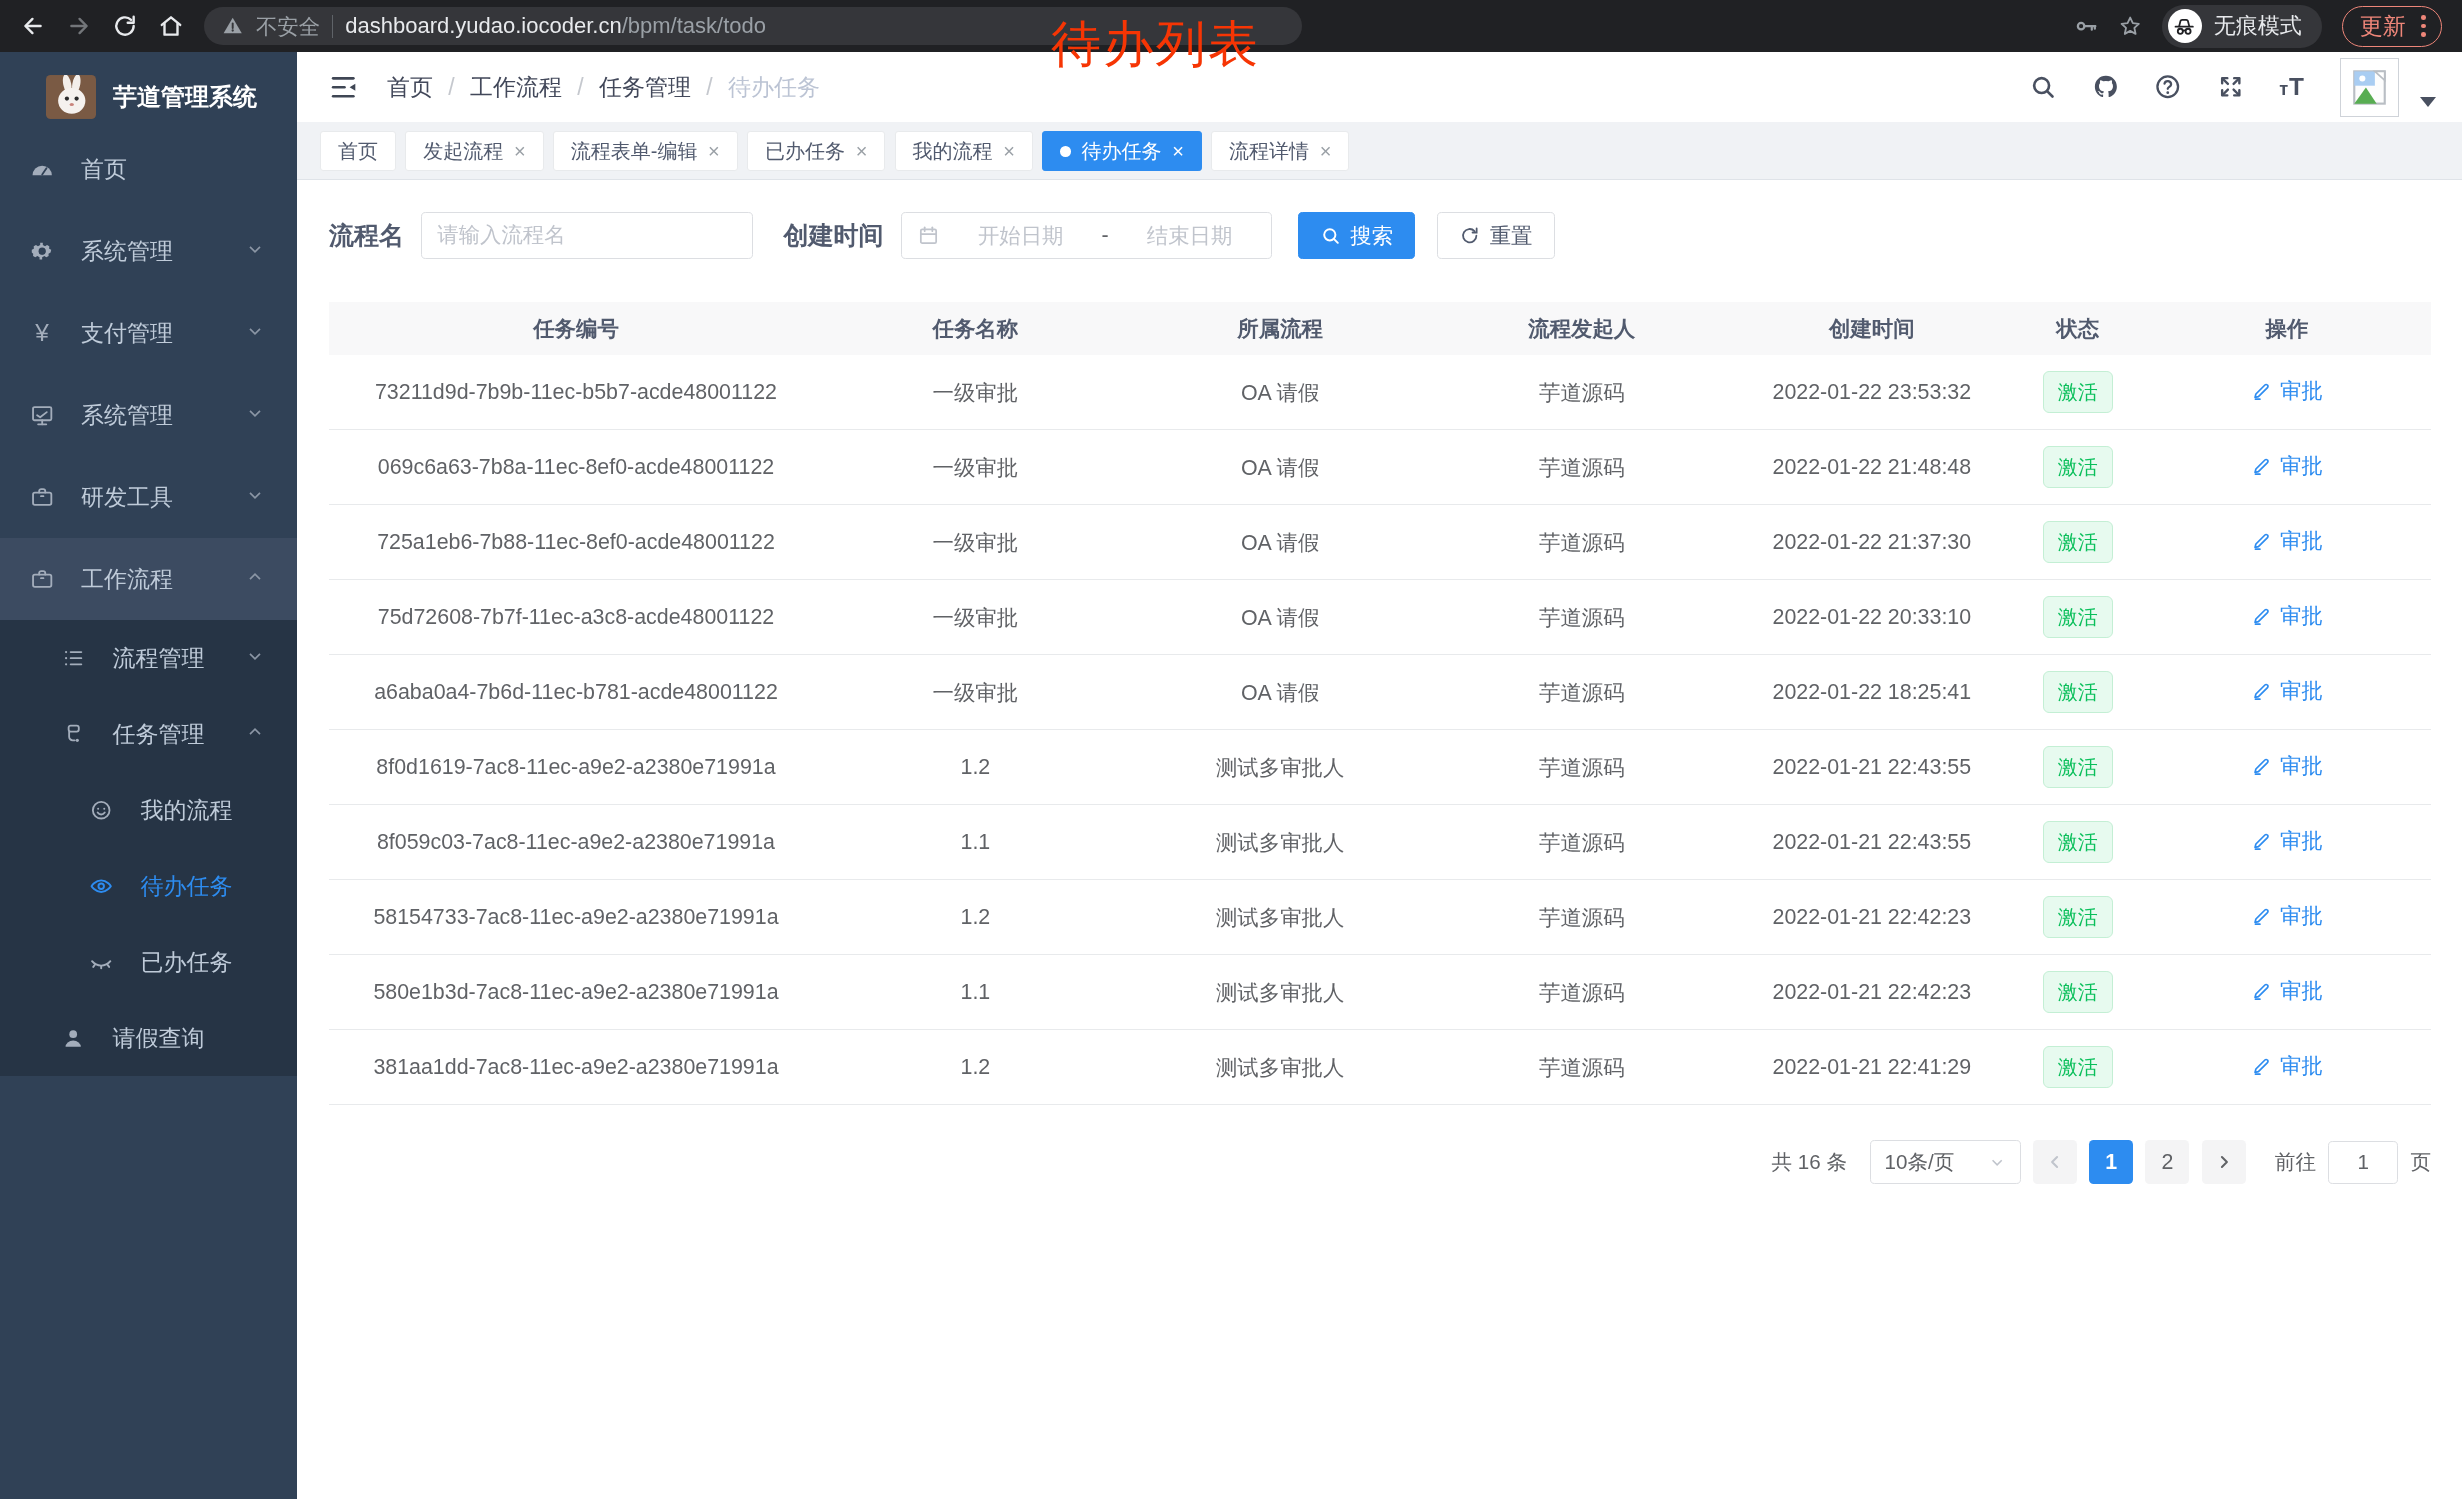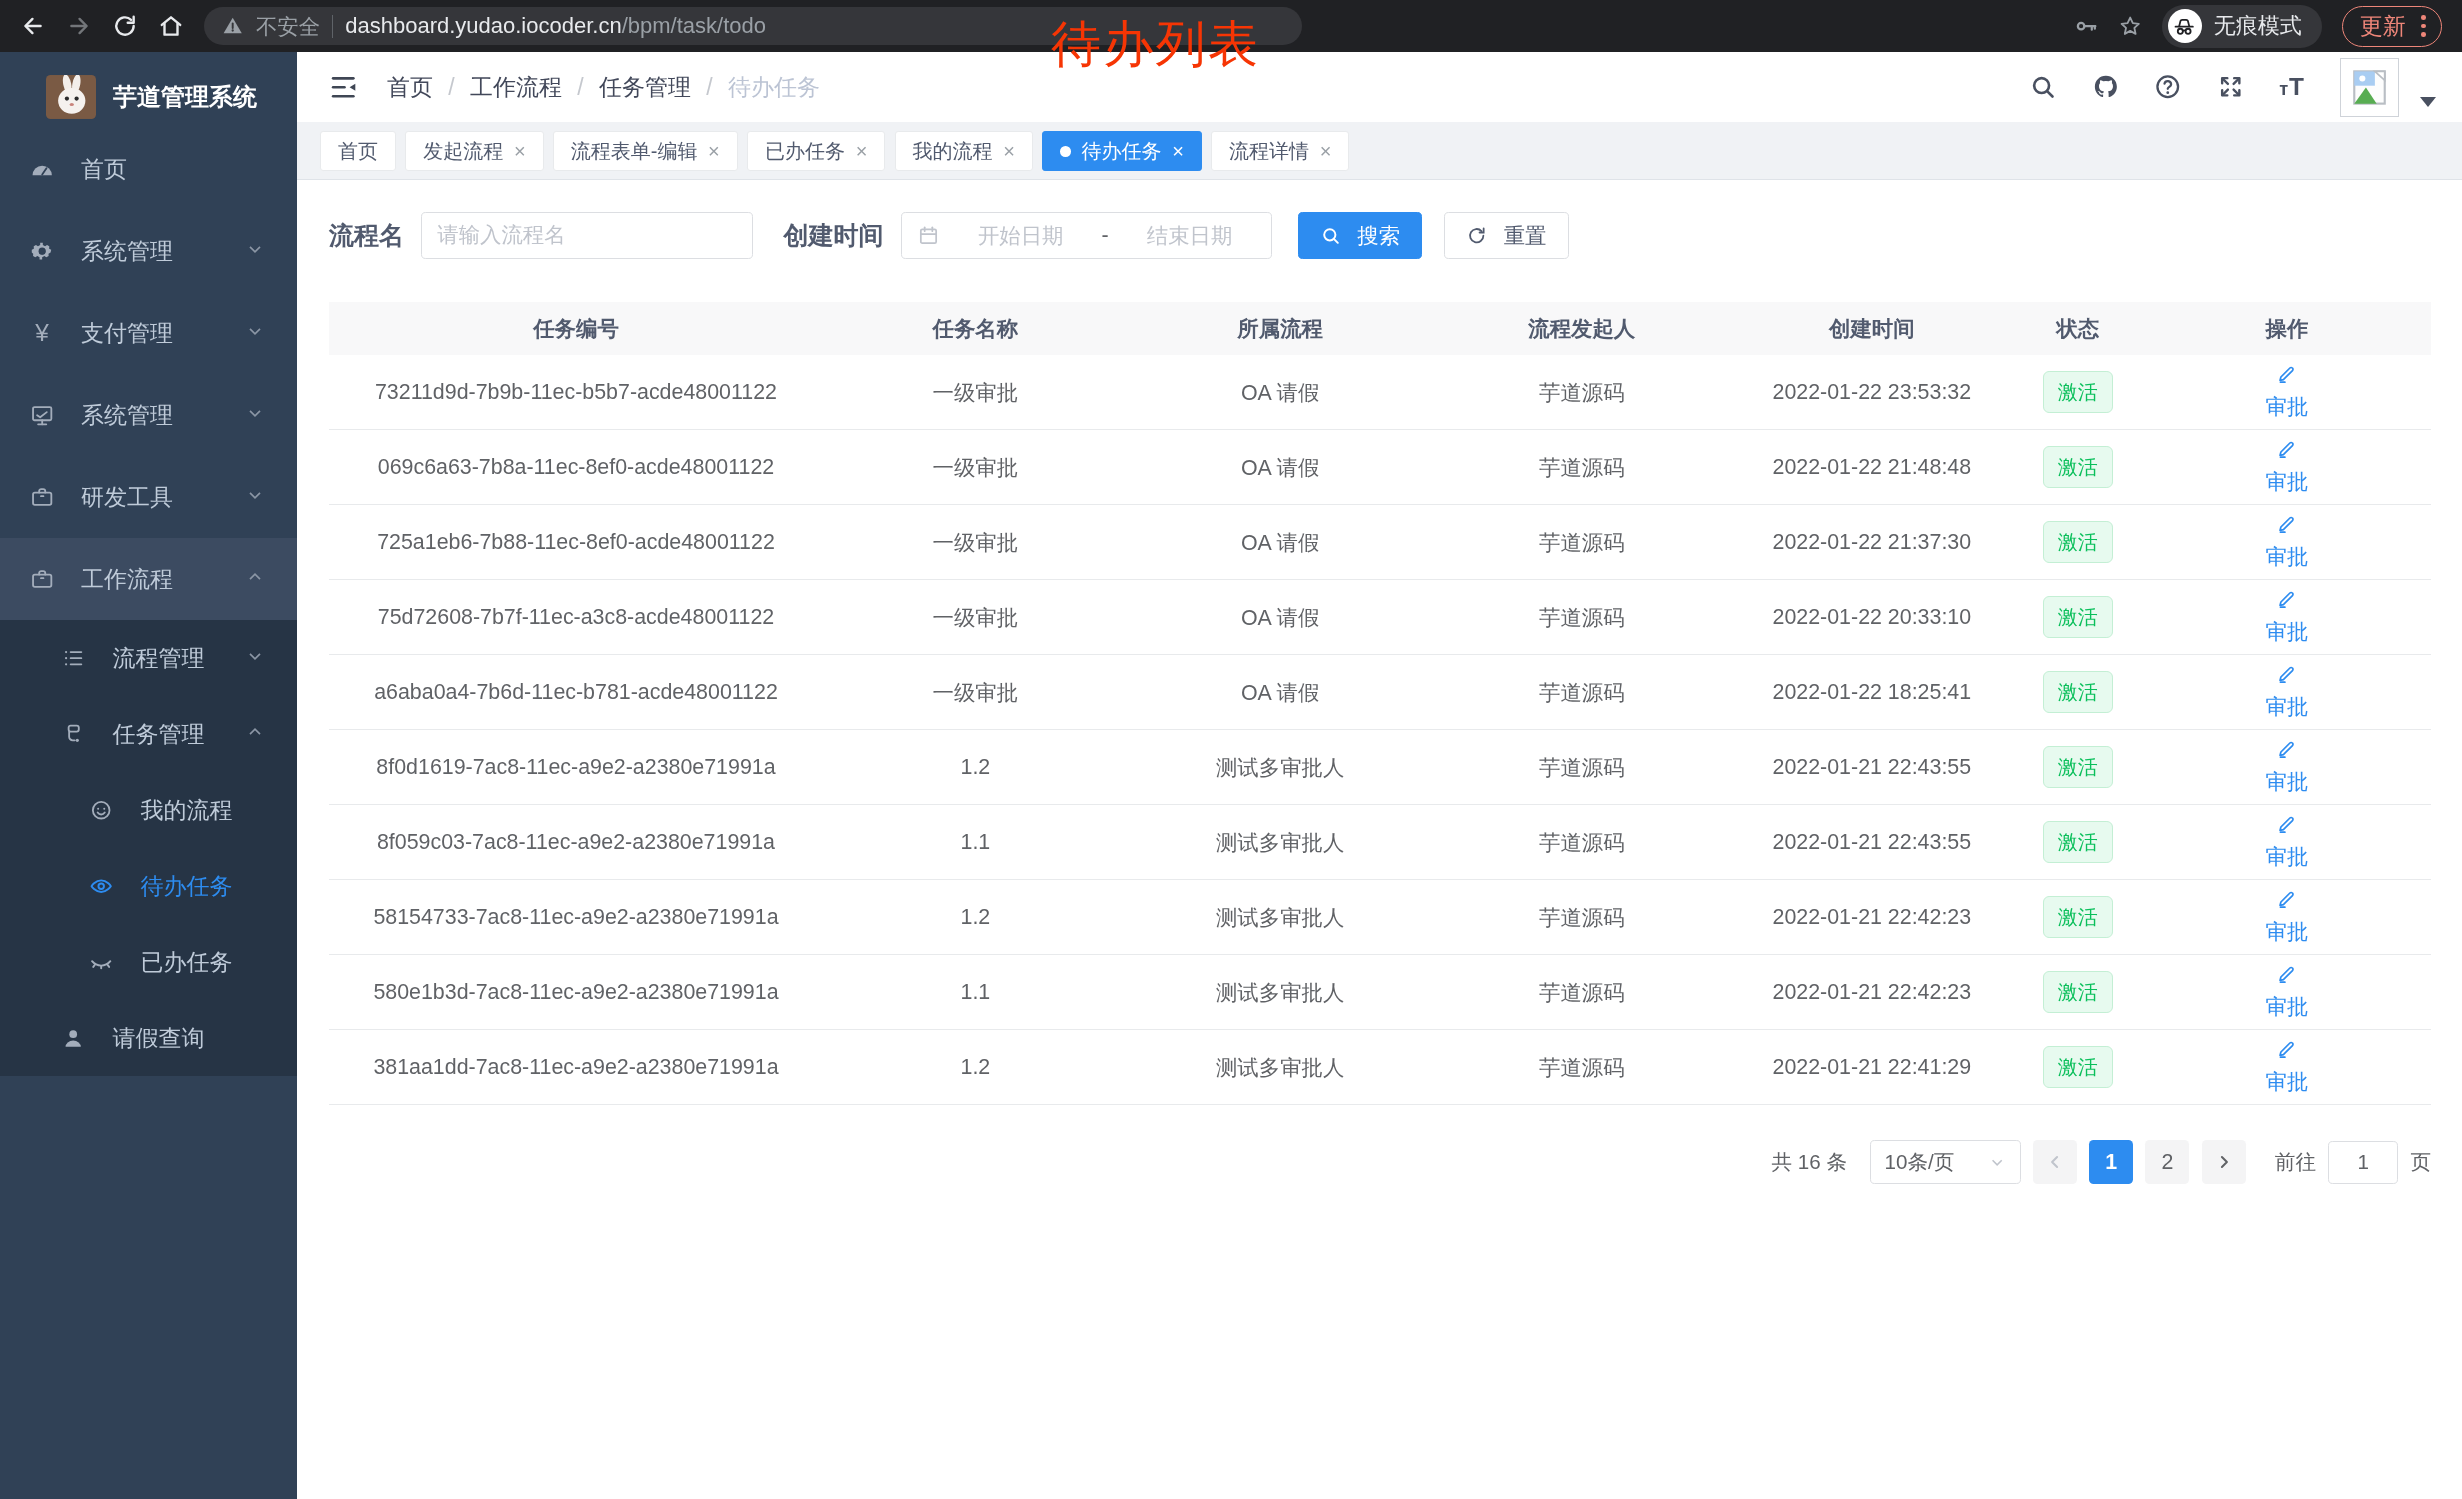--- a/index.html
+++ b/index.html
@@ -105,39 +105,39 @@
              font-family: inherit; outline: none; }
   .f-input::placeholder { color: #c0c4cc; }
   .date-box { width: 371px; height: 47px; border: 0.8px solid #dcdee2; border-radius: 4.6px;
               margin-left: 17px; display: flex; align-items: center; padding: 0 15.3px;
               gap: 15.3px; font-size: 21.4px; color: #c0c4cc; }
   .date-box svg { width: 23px; height: 23px; color: #c0c4cc; flex: 0 0 auto; }
   .date-ph { flex: 1; text-align: center; }
   .date-dash { color: #606266; }
   .ml36 { margin-left: 30.5px; }
   .btn { height: 47px; border-radius: 4.6px; display: inline-flex; align-items: center;
-         gap: 16px; font-size: 21.4px; padding: 0 21.4px; white-space: nowrap; cursor: default; }
+         gap: 9px; font-size: 21.4px; padding: 0 21.4px; white-space: nowrap; cursor: default; }
   .btn svg { width: 21.4px; height: 21.4px; }
   .btn-search { background: #2d8cf0; color: #fff; margin-left: 26px; border: 0.8px solid #2d8cf0; }
   .btn-reset { background: #fff; color: #515a6e; border: 0.8px solid #dcdee2; margin-left: 21.4px; }
 
   
   .table { width: 2102px; }
   .tr { display: grid;
         grid-template-columns: 23.5% 14.5% 14.5% 14.2% 13.4% 6.2% 13.7%;
         align-items: center; }
   .tr.head { background: #f8f8f9; height: 53px; }
   .tr.head .td { font-weight: bold; color: #515a6e; font-size: 21.4px; }
   .tr.body { height: 75px; border-bottom: 0.8px solid #e8eaec; background: #fff; }
   .td { text-align: center; font-size: 21.4px; color: #606266; padding: 0 6.1px;
         white-space: nowrap; overflow: hidden; }
   .badge { display: inline-block; padding: 6.9px 13.7px; background: #e7faef;
            border: 0.8px solid #c3efd4; border-radius: 6.1px; color: #0abf5b; font-size: 20px; }
   .act-link { color: #2d8cf0; display: inline-flex; align-items: center; gap: 7.6px;
-              font-size: 21.4px; flex-direction: column; }
+              font-size: 21.4px; }
   .act-link svg { width: 21.4px; height: 21.4px; }
 
   
   .pagination { width: 2102px; display: flex; justify-content: flex-end; align-items: center;
                 margin-top: 35px; gap: 12.2px; font-size: 20.6px; color: #606266; }
   .pg-total { margin-right: 10.7px; white-space: nowrap; }
   .pg-size { width: 151px; height: 44px; border: 0.8px solid #dcdee2; border-radius: 4.6px;
              display: flex; align-items: center; justify-content: space-between;
              padding: 0 13.7px; color: #606266; background: #fff; }
   .pg-size svg { width: 18.3px; height: 18.3px; color: #c0c4cc; }

